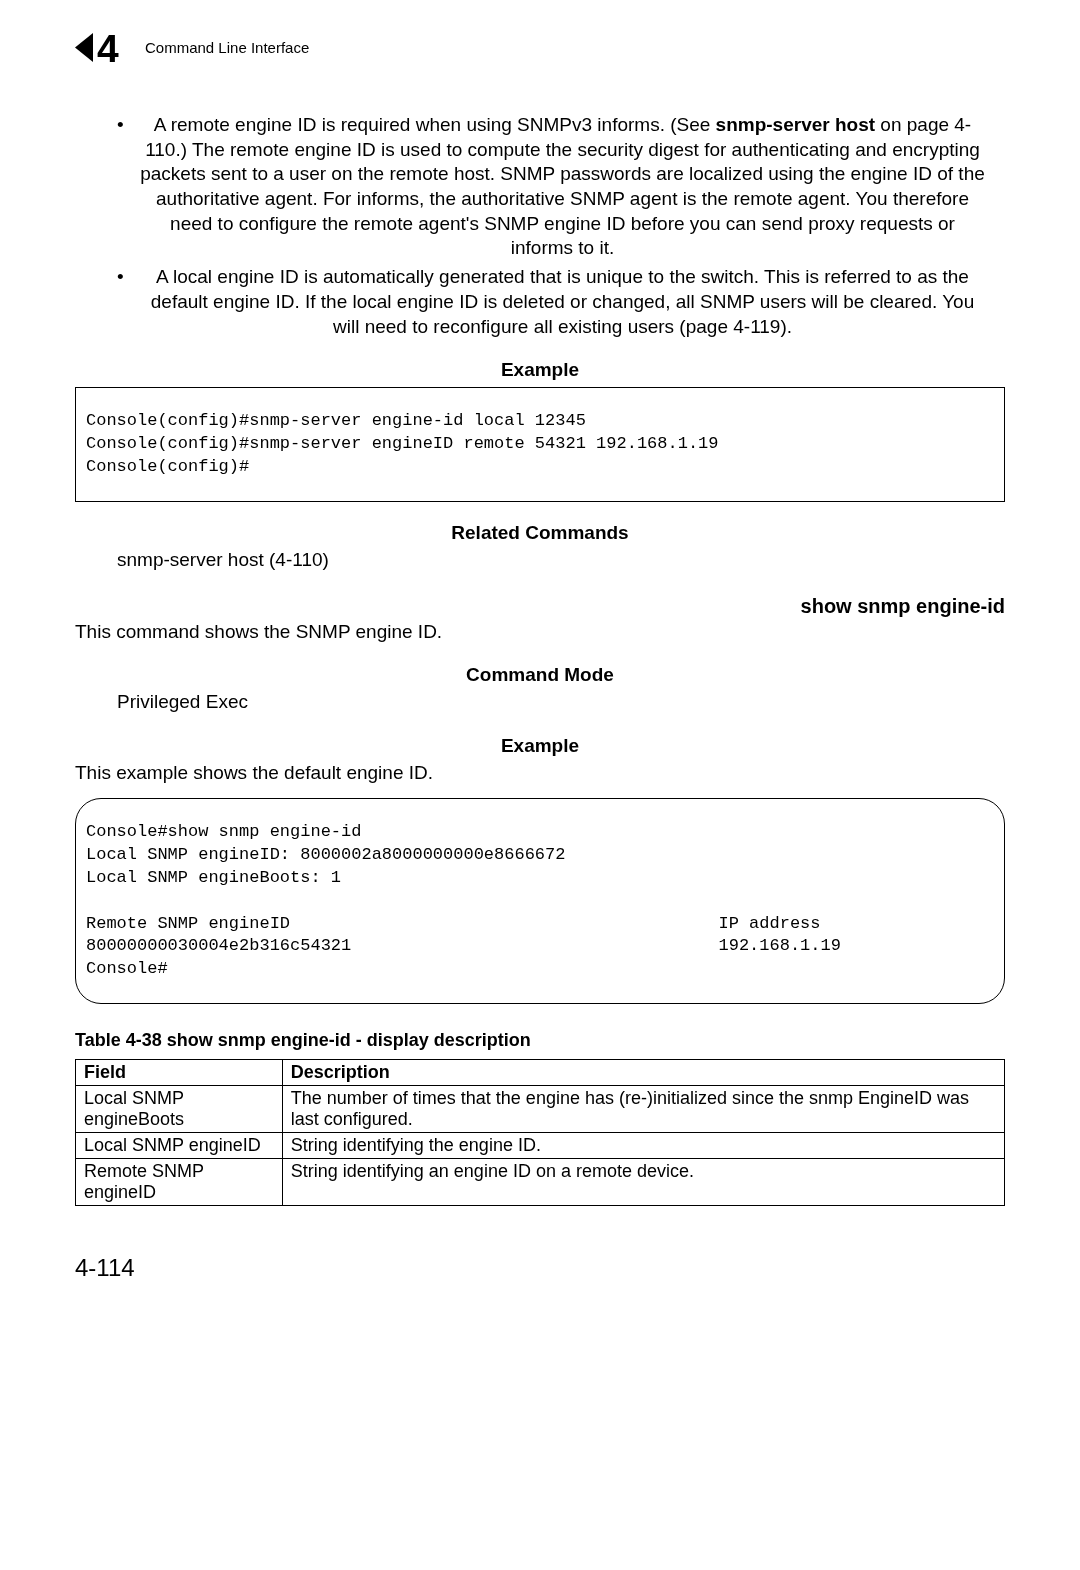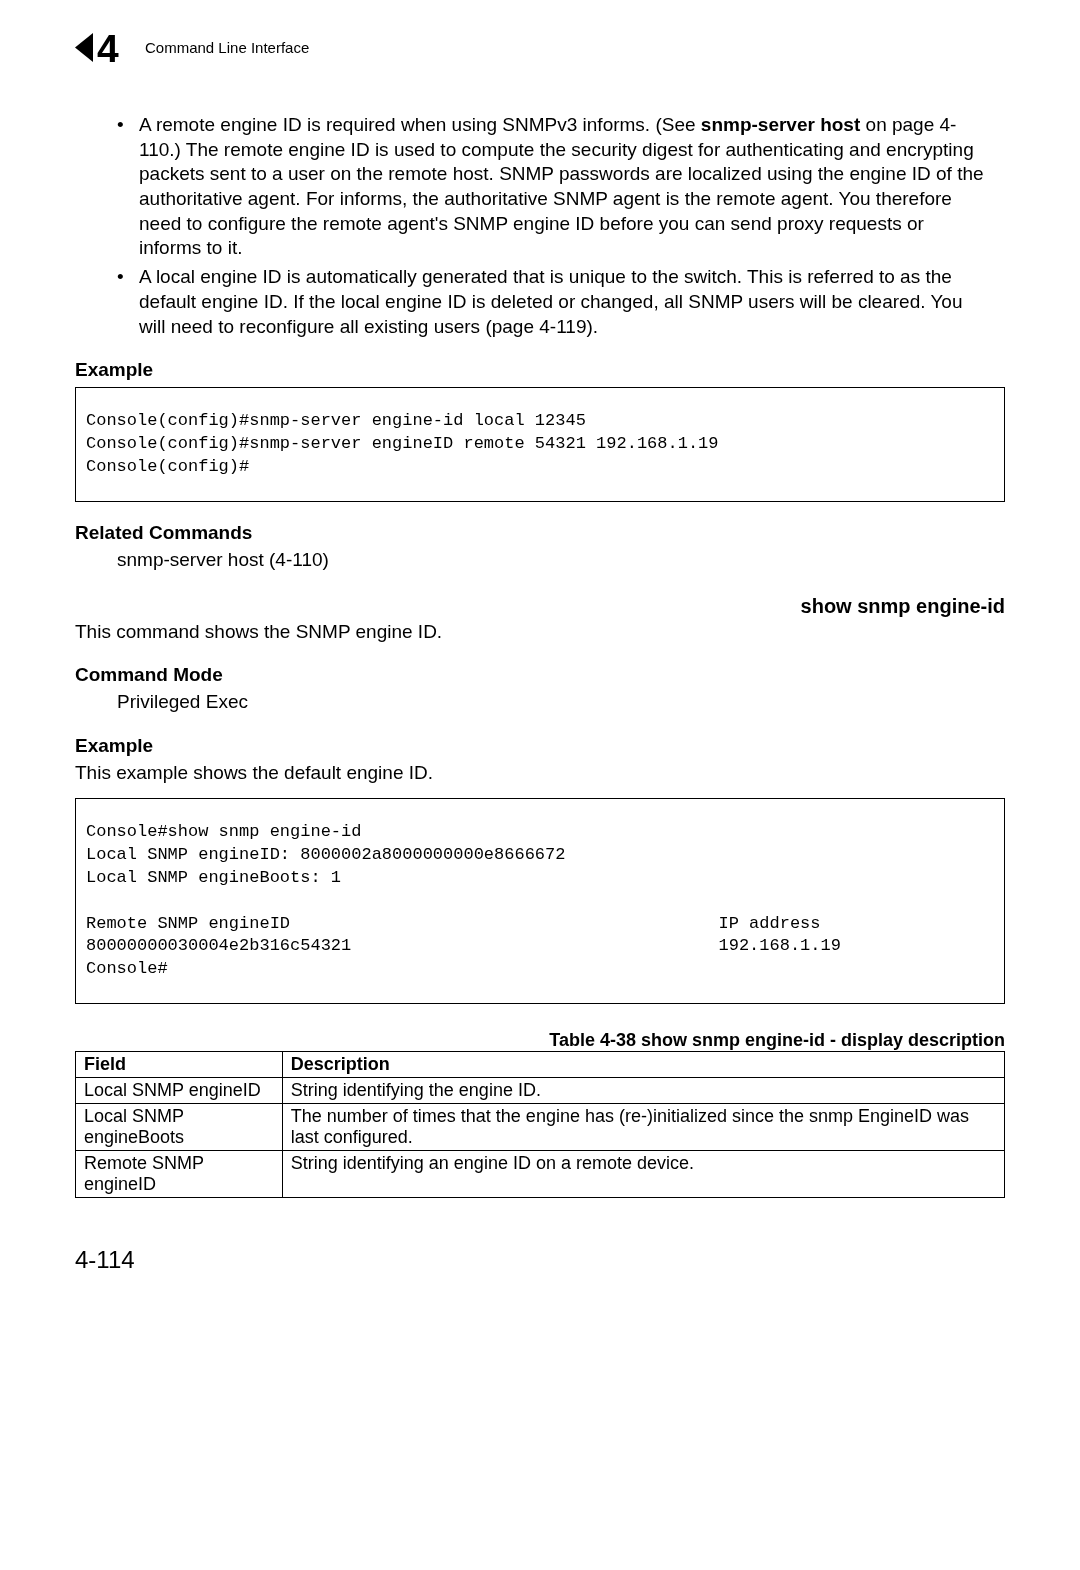--- a/index.html
+++ b/index.html
@@ -27,37 +27,39 @@
     .chapter-icon svg {
       display: block;
     }
     .chapter-title {
       font-size: 15px;
     }
     ul.bullets {
       list-style: none;
       margin-left: 42px;
       margin-right: 19px;
+      text-align: center;
     }
     ul.bullets li {
       position: relative;
       padding-left: 22px;
       margin-bottom: 4px;
       line-height: 1.3;
     }
     ul.bullets li::before {
       content: "•";
       position: absolute;
       left: 0;
       top: 0;
     }
     .heading {
       font-weight: bold;
       margin-top: 20px;
       margin-bottom: 4px;
+      text-align: center;
     }
     .codebox {
       border: 1px solid #000;
       padding: 22px 10px;
       font-family: "Courier New", Courier, monospace;
       font-size: 17px;
       white-space: pre;
       margin-top: 6px;
       margin-bottom: 6px;
       line-height: 1.35;
@@ -69,24 +71,25 @@
       font-weight: bold;
       font-size: 20px;
       margin-top: 22px;
       margin-bottom: 2px;
       text-align: right;
     }
     .body-text {
       line-height: 1.3;
     }
     .table-caption {
-      text-align: right;
+      text-align: left;
       font-weight: bold;
       font-size: 18px;
       margin-top: 26px;
+      margin-bottom: 8px;
     }
     table.desc {
       border-collapse: collapse;
       width: 100%;
     }
     table.desc th, table.desc td {
       border: 1px solid #000;
       text-align: left;
       vertical-align: top;
       padding: 2px 8px;
@@ -127,44 +130,44 @@
 <div class="indented body-text">snmp-server host (4-110)</div>
 
 <div class="cmd-heading">show snmp engine-id</div>
 <div class="body-text">This command shows the SNMP engine ID.</div>
 
 <div class="heading">Command Mode</div>
 <div class="indented body-text">Privileged Exec</div>
 
 <div class="heading">Example</div>
 <div class="body-text">This example shows the default engine ID.</div>
-<div class="codebox" style="margin-top:12px;">Console#show snmp engine-id
+<div class="codebox" style="margin-top:12px;border-radius:26px;">Console#show snmp engine-id
 Local SNMP engineID: 8000002a8000000000e8666672
 Local SNMP engineBoots: 1
 
 Remote SNMP engineID                                          IP address
 80000000030004e2b316c54321                                    192.168.1.19
 Console#</div>
 
 <div class="table-caption">Table 4-38   show snmp engine-id - display description</div>
 <table class="desc">
   <thead>
     <tr>
       <th>Field</th>
       <th>Description</th>
     </tr>
   </thead>
   <tbody>
     <tr>
+      <td>Local SNMP engineBoots</td>
+      <td>The number of times that the engine has (re-)initialized since the snmp EngineID was last configured.</td>
+    </tr>
+    <tr>
       <td>Local SNMP engineID</td>
       <td>String identifying the engine ID.</td>
-    </tr>
-    <tr>
-      <td>Local SNMP engineBoots</td>
-      <td>The number of times that the engine has (re-)initialized since the snmp EngineID was last configured.</td>
     </tr>
     <tr>
       <td>Remote SNMP engineID</td>
       <td>String identifying an engine ID on a remote device.</td>
     </tr>
   </tbody>
 </table>
 
 <div class="page-num">4-114</div>
 

